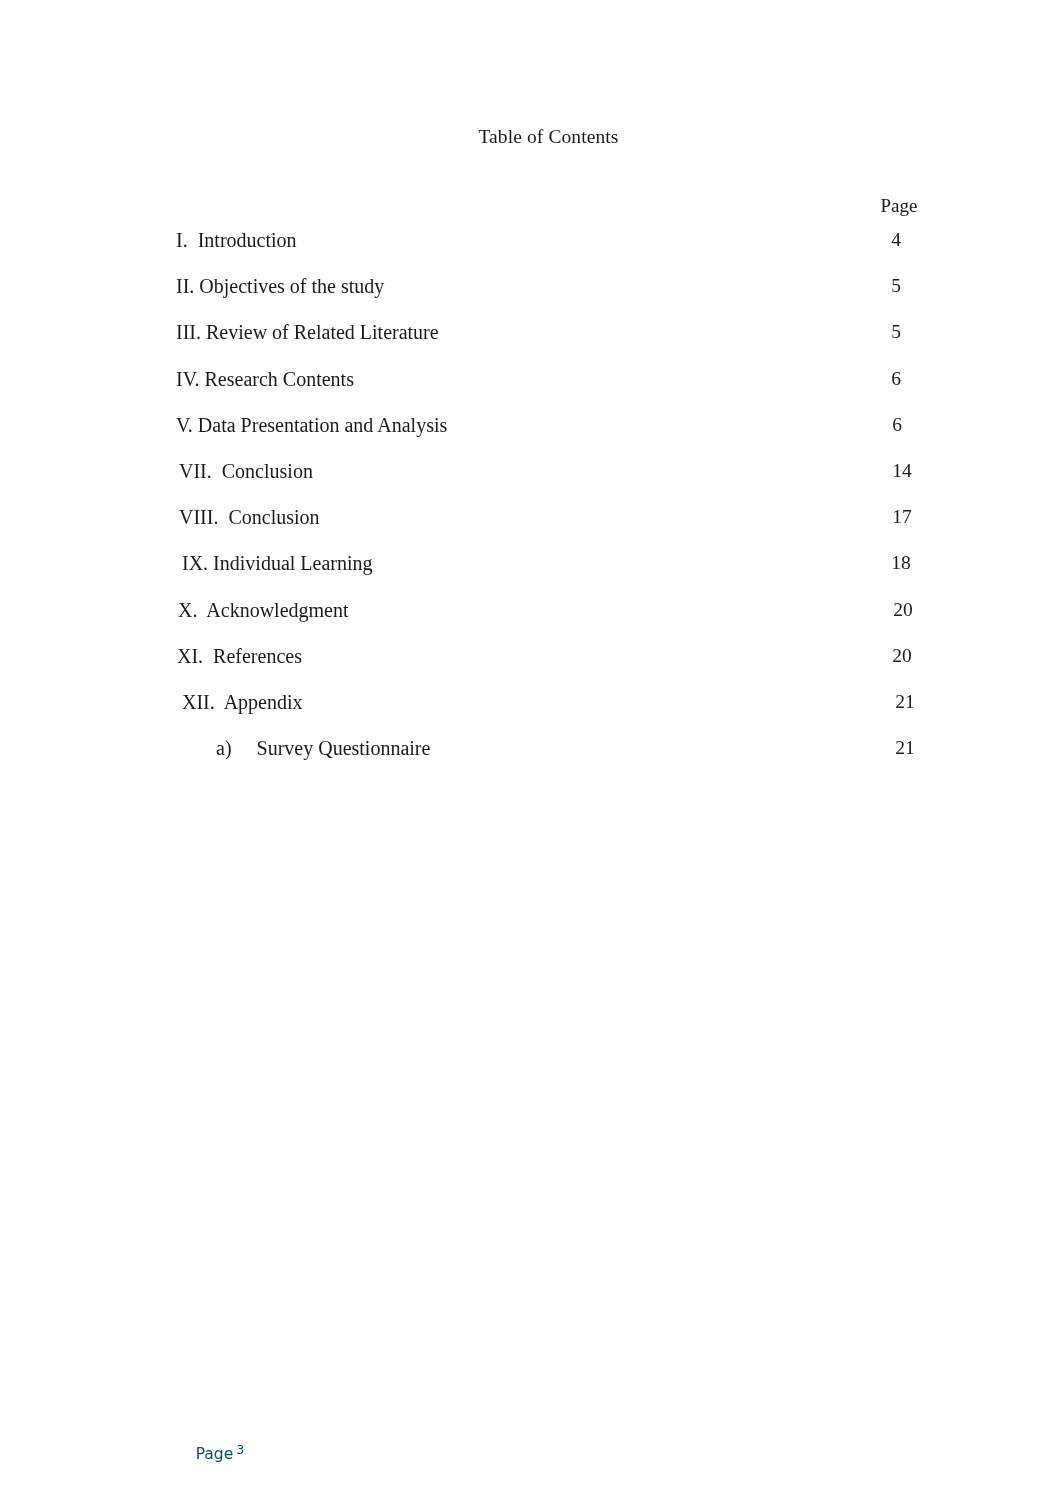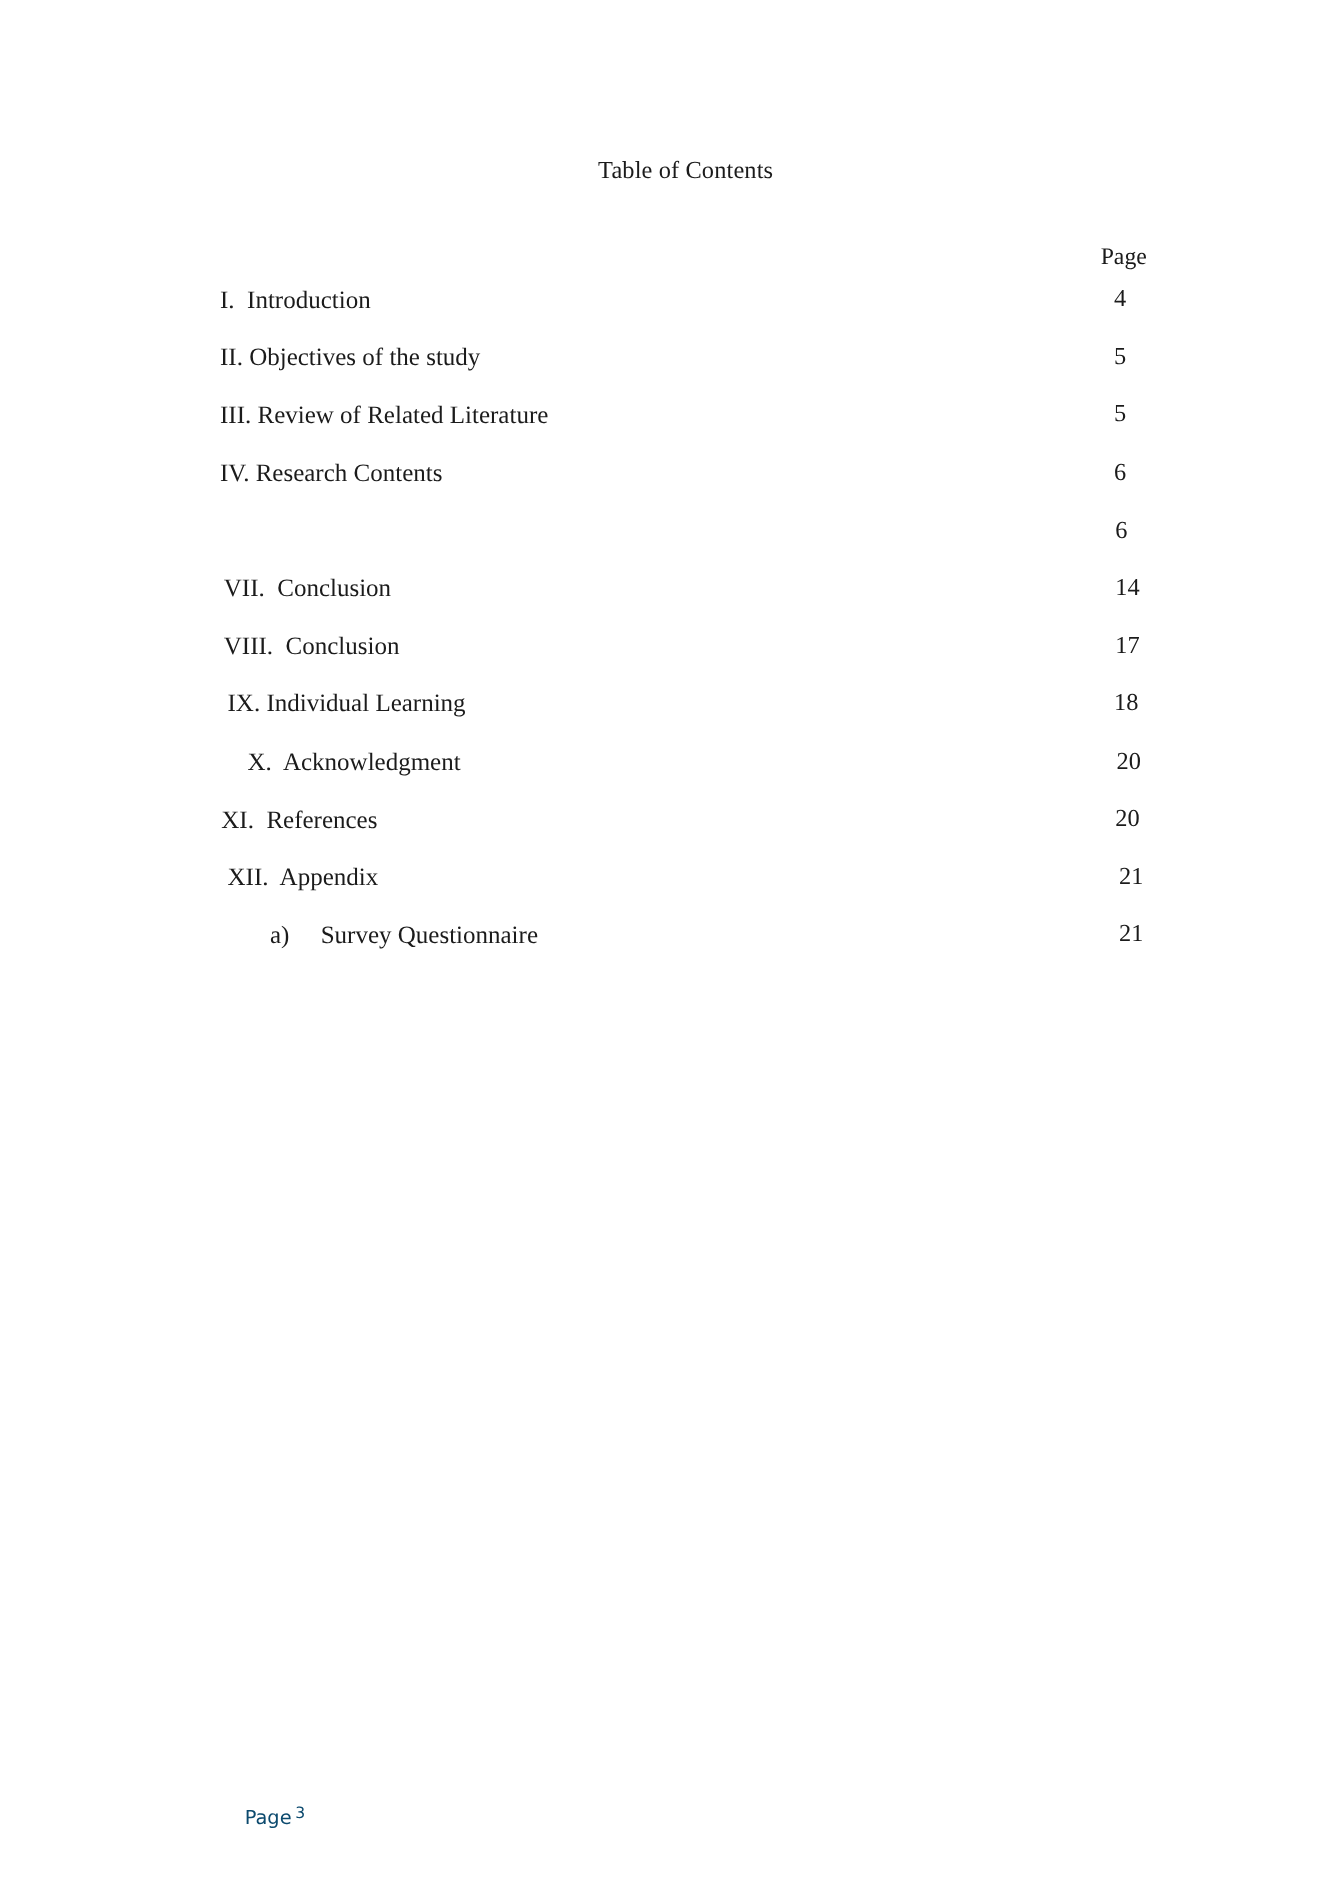--- a/index.html
+++ b/index.html
@@ -115,36 +115,37 @@
       </div>
       <div class="toc-row">
         <div class="toc-label" style="left: 160px;">III. Review of Related Literature</div>
         <div class="toc-pageno" style="left: 820px;">5</div>
       </div>
       <div class="toc-row">
         <div class="toc-label" style="left: 160px;">IV. Research Contents</div>
         <div class="toc-pageno" style="left: 820px;">6</div>
       </div>
       <div class="toc-row">
+        <div class="toc-label" style="left: 160px;">V. Data Presentation and Analysis</div>
         <div class="toc-pageno" style="left: 821px;">6</div>
       </div>
       <div class="toc-row">
         <div class="toc-label" style="left: 163px;">VII.  Conclusion</div>
         <div class="toc-pageno" style="left: 826px;">14</div>
       </div>
       <div class="toc-row">
         <div class="toc-label" style="left: 163px;">VIII.  Conclusion</div>
         <div class="toc-pageno" style="left: 826px;">17</div>
       </div>
       <div class="toc-row">
         <div class="toc-label" style="left: 166px;">IX. Individual Learning</div>
         <div class="toc-pageno" style="left: 825px;">18</div>
       </div>
       <div class="toc-row">
-        <div class="toc-label" style="left: 162px; margin-left: 20px;">X.  Acknowledgment</div>
+        <div class="toc-label" style="left: 162px;">X.  Acknowledgment</div>
         <div class="toc-pageno" style="left: 827px;">20</div>
       </div>
       <div class="toc-row">
         <div class="toc-label" style="left: 161px;">XI.  References</div>
         <div class="toc-pageno" style="left: 826px;">20</div>
       </div>
       <div class="toc-row">
         <div class="toc-label" style="left: 166px;">XII.  Appendix</div>
         <div class="toc-pageno" style="left: 829px;">21</div>
       </div>

